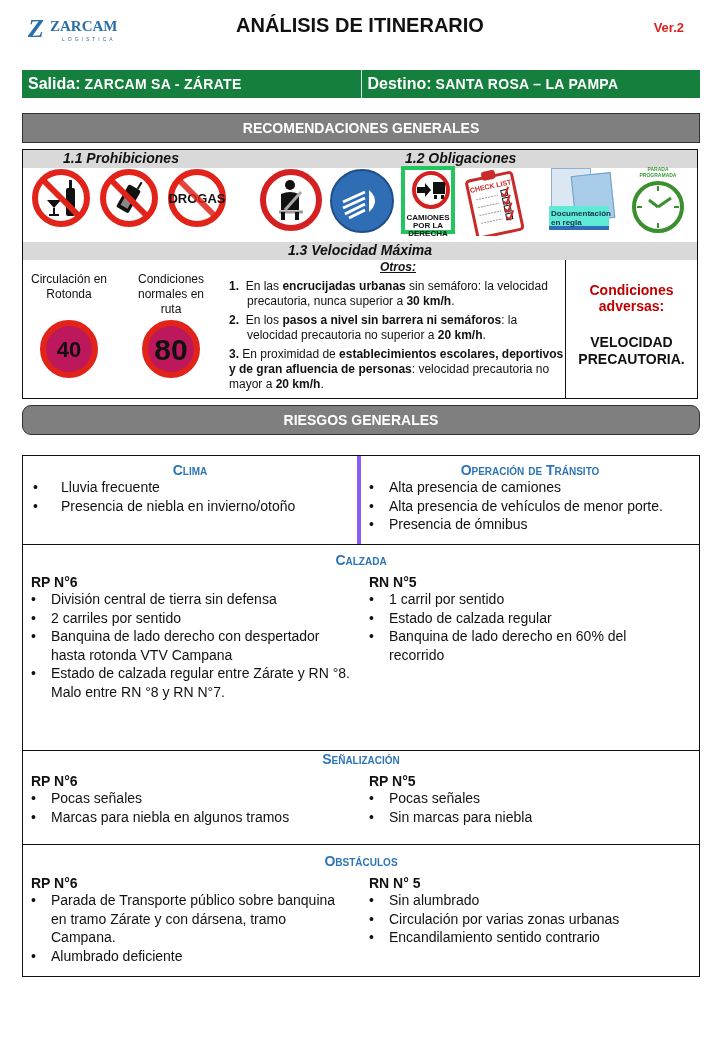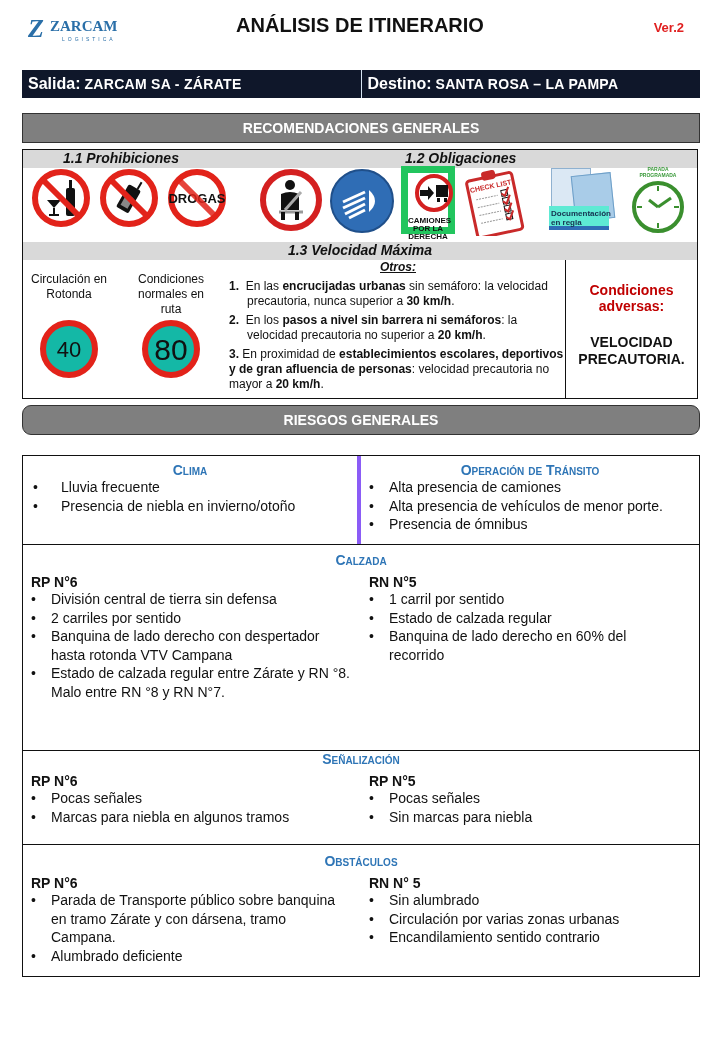--- a/index.html
+++ b/index.html
@@ -8,41 +8,41 @@
 
   
   .logo { position: absolute; left: 28px; top: 14px; width: 110px; height: 28px; }
   .logo .z { position: absolute; left: 0; top: 0; font: italic bold 26px "Liberation Serif", serif; color: #2a6fa8; letter-spacing: -2px; }
   .logo .zname { position: absolute; left: 22px; top: 4px; font: bold 15px "Liberation Serif", serif; color: #2a6fa8; }
   .logo .zsub { position: absolute; left: 34px; top: 22px; font: 5px "Liberation Sans", sans-serif; color: #2a6fa8; letter-spacing: 3px; }
   .doc-title { position: absolute; left: 0; right: 0; top: 14px; text-align: center; font: bold 20px "Liberation Sans", sans-serif; color: #111; }
   .version { position: absolute; right: 36px; top: 20px; font: bold 13px "Liberation Sans", sans-serif; color: #e02020; }
 
   
-  .route { position: absolute; left: 22px; top: 70px; width: 678px; height: 28px; background: #0f172a; display: flex; }
+  .route { position: absolute; left: 22px; top: 70px; width: 678px; height: 28px; background: #15803d; display: flex; }
   .route .cell { flex: 1; display: flex; align-items: center; padding-left: 6px; color: #fff; white-space: nowrap; }
   .route .cell + .cell { border-left: 1px solid #d8e6f4; }
   .route .lbl { font: bold 16px "Liberation Sans", sans-serif; margin-right: 4px; }
   .route .val { font: bold 14px "Liberation Sans", sans-serif; letter-spacing: 0.3px; }
 
   
   .section-bar { position: absolute; left: 22px; width: 678px; height: 30px; background: #7f7f7f; border: 1px solid #333;
     color: #fff; font: bold 14px "Liberation Sans", sans-serif; display: flex; align-items: center; justify-content: center; }
 
   
   .reco { position: absolute; left: 22px; top: 149px; width: 676px; height: 250px; border: 1px solid #111; }
   .subhdr { position: absolute; left: 0; right: 0; height: 18px; background: #d9d9d9; font: italic bold 14px "Liberation Sans", sans-serif; }
   .subhdr span { position: absolute; top: 0; }
   .signs-row { position: absolute; top: 14px; left: 0; right: 0; height: 72px; }
   .sign { position: absolute; top: 4px; }
 
   .speed-area { position: absolute; top: 110px; left: 0; right: 0; bottom: 0; }
   .sp-col { position: absolute; top: 12px; width: 80px; text-align: center; font: 12px "Liberation Sans", sans-serif; line-height: 15px; }
-  .speed-sign { width: 58px; height: 58px; border-radius: 50%; border: 6px solid #e2231a; background: #14b8a6;
-    display: flex; align-items: center; justify-content: center; margin: 3px auto 0; font-weight: normal; }
+  .speed-sign { width: 58px; height: 58px; border-radius: 50%; border: 6px solid #e2231a; background: #be185d;
+    display: flex; align-items: center; justify-content: center; margin: 3px auto 0; font-weight: bold; }
   .otros { position: absolute; left: 206px; top: 0; width: 338px; font: 12px "Liberation Sans", sans-serif; line-height: 15px; }
   .otros .ttl { text-align: center; font-style: italic; font-weight: bold; text-decoration: underline; }
   .otros .item { margin-top: 4px; }
   .otros .indent { padding-left: 18px; text-indent: -18px; }
   .adv { position: absolute; right: 0; top: 0; width: 132px; bottom: 0; border-left: 1px solid #111; text-align: center; }
   .adv .t1 { margin-top: 22px; color: #c00000; font: bold 14px "Liberation Sans", sans-serif; line-height: 16px; }
   .adv .t2 { margin-top: 20px; font: bold 14px "Liberation Sans", sans-serif; line-height: 17px; }
 
   
   .risks { position: absolute; left: 22px; top: 455px; width: 678px; border: 1px solid #111; }
@@ -130,21 +130,21 @@
       <circle cx="33" cy="33" r="31" fill="#2f6db5" stroke="#1f4f8a" stroke-width="2"></circle>
       <path d="M40 22 Q52 33 40 44 Z" fill="#fff"></path>
       <g stroke="#fff" stroke-width="3">
         <line x1="14" y1="34" x2="36" y2="24"></line>
         <line x1="14" y1="40" x2="36" y2="30"></line>
         <line x1="16" y1="46" x2="36" y2="36"></line>
         <line x1="20" y1="50" x2="36" y2="42"></line>
       </g>
     </svg>
 
-    <div class="sign" style="left:378px;top:2px;width:54px;height:68px;border:7px solid #22c55e;background:#fff;">
+    <div class="sign" style="left:378px;top:2px;width:54px;height:68px;border:4px solid #22c55e;background:#fff;">
       <svg width="52" height="40" viewBox="0 0 52 40">
         <circle cx="26" cy="20" r="17" fill="#fff" stroke="#d42020" stroke-width="4"></circle>
         <path d="M12 17 L20 17 L20 13 L26 20 L20 27 L20 23 L12 23 Z" fill="#111"></path>
         <rect x="28" y="12" width="12" height="12" fill="#111"></rect>
         <rect x="29" y="25" width="3" height="4" fill="#111"></rect>
         <rect x="36" y="25" width="3" height="4" fill="#111"></rect>
       </svg>
       <div style="font:bold 8px 'Liberation Sans',sans-serif;text-align:center;line-height:8px;color:#111;">CAMIONES POR LA DERECHA</div>
     </div>
 

